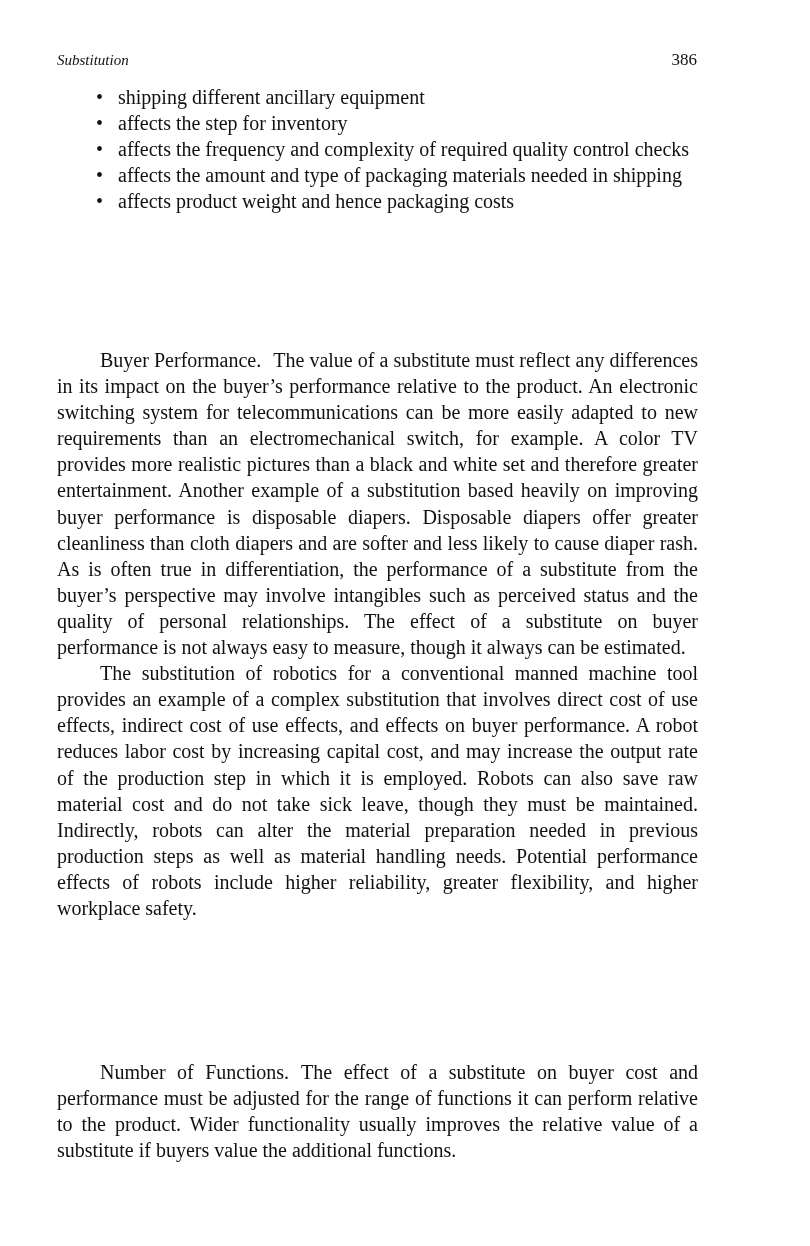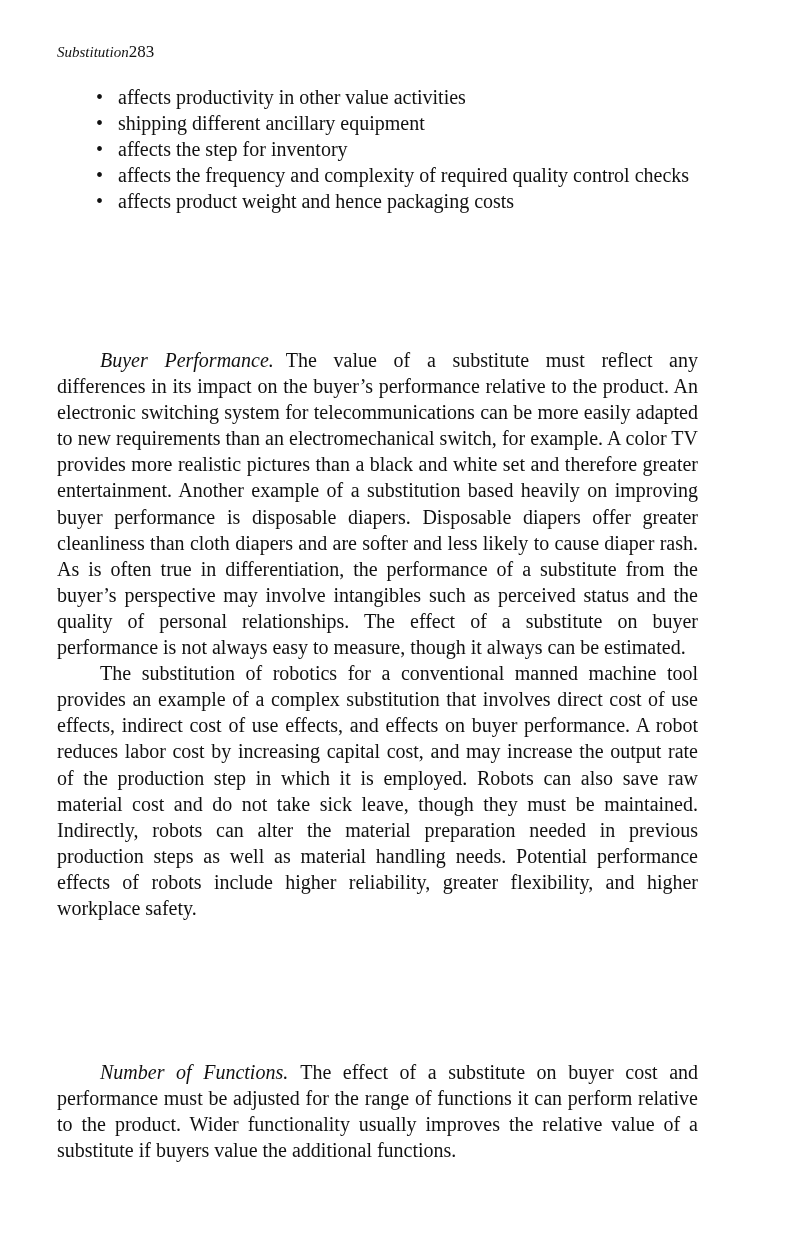--- a/index.html
+++ b/index.html
@@ -2,58 +2,58 @@
 <html><head>
   <meta charset="utf-8">
   <style>
     html, body { margin: 0; padding: 0; background: #ffffff; }
     body {
       width: 810px; height: 1246px; position: relative; overflow: hidden;
       font-family: "Liberation Serif", "DejaVu Serif", serif;
       color: #111111;
     }
     .header {
-      position: absolute; left: 57px; top: 42px; width: 640px;
-      display: flex; align-items: baseline;
+      position: absolute; left: 57px; top: 50px; width: 640px;
+      display: flex; justify-content: space-between; align-items: baseline;
     }
     .running-head { font-style: italic; font-size: 15px; }
     .page-number { font-size: 17px; }
     .bullets {
       position: absolute; left: 96px; top: 84px; width: 602px;
       margin: 0; padding: 0; list-style: none;
       font-size: 20px; line-height: 26px;
     }
     .bullets li { position: relative; padding-left: 22px; text-align: justify; }
     .bullets li::before {
       content: "\2022"; position: absolute; left: 0; top: 0; font-size: 20px;
     }
     .body-text {
       position: absolute; left: 57px; width: 641px;
       font-size: 20px; line-height: 26.1px; text-align: justify;
       text-align-last: left;
     }
     .body-text p { margin: 0; text-indent: 43px; }
-    .section-title { font-style: italic; }
+    .section-title { }
     .sec1 { top: 347px; }
     .sec2 { top: 1043px; margin-top: 16px; }
     .gap { display: inline-block; width: 12px; }
   </style>
 </head>
 <body>
 
 <div class="header">
   <span class="running-head">Substitution</span>
-  <span class="page-number">283</span>
+  <span class="page-number">386</span>
 </div>
 
 <ul class="bullets">
-  <li>affects productivity in other value activities</li>
   <li>shipping different ancillary equipment</li>
   <li>affects the step for inventory</li>
   <li>affects the frequency and complexity of required quality control checks</li>
+  <li>affects the amount and type of packaging materials needed in shipping</li>
   <li>affects product weight and hence packaging costs</li>
 </ul>
 
 <div class="body-text sec1">
   <p><span class="section-title">Buyer Performance.</span><span class="gap"></span><span>The value of a substitute must reflect any differences in its impact on the buyer’s performance relative to the product. An electronic switching system for telecommunications can be more easily adapted to new requirements than an electromechanical switch, for example. A color TV provides more realistic pictures than a black and white set and therefore greater entertainment. Another example of a substitution based heavily on improving buyer performance is disposable diapers. Disposable diapers offer greater cleanliness than cloth diapers and are softer and less likely to cause diaper rash. As is often true in differentiation, the performance of a substitute from the buyer’s perspective may involve intangibles such as perceived status and the quality of personal relationships. The effect of a substitute on buyer performance is not always easy to measure, though it always can be estimated.</span></p>
   <p>The substitution of robotics for a conventional manned machine tool provides an example of a complex substitution that involves direct cost of use effects, indirect cost of use effects, and effects on buyer performance. A robot reduces labor cost by increasing capital cost, and may increase the output rate of the production step in which it is employed. Robots can also save raw material cost and do not take sick leave, though they must be maintained. Indirectly, robots can alter the material preparation needed in previous production steps as well as material handling needs. Potential performance effects of robots include higher reliability, greater flexibility, and higher workplace safety.</p>
 </div>
 
 <div class="body-text sec2">
   <p><span class="section-title">Number of Functions.</span><span class="gap"></span><span>The effect of a substitute on buyer cost and performance must be adjusted for the range of functions it can perform relative to the product. Wider functionality usually improves the relative value of a substitute if buyers value the additional functions.</span></p>

